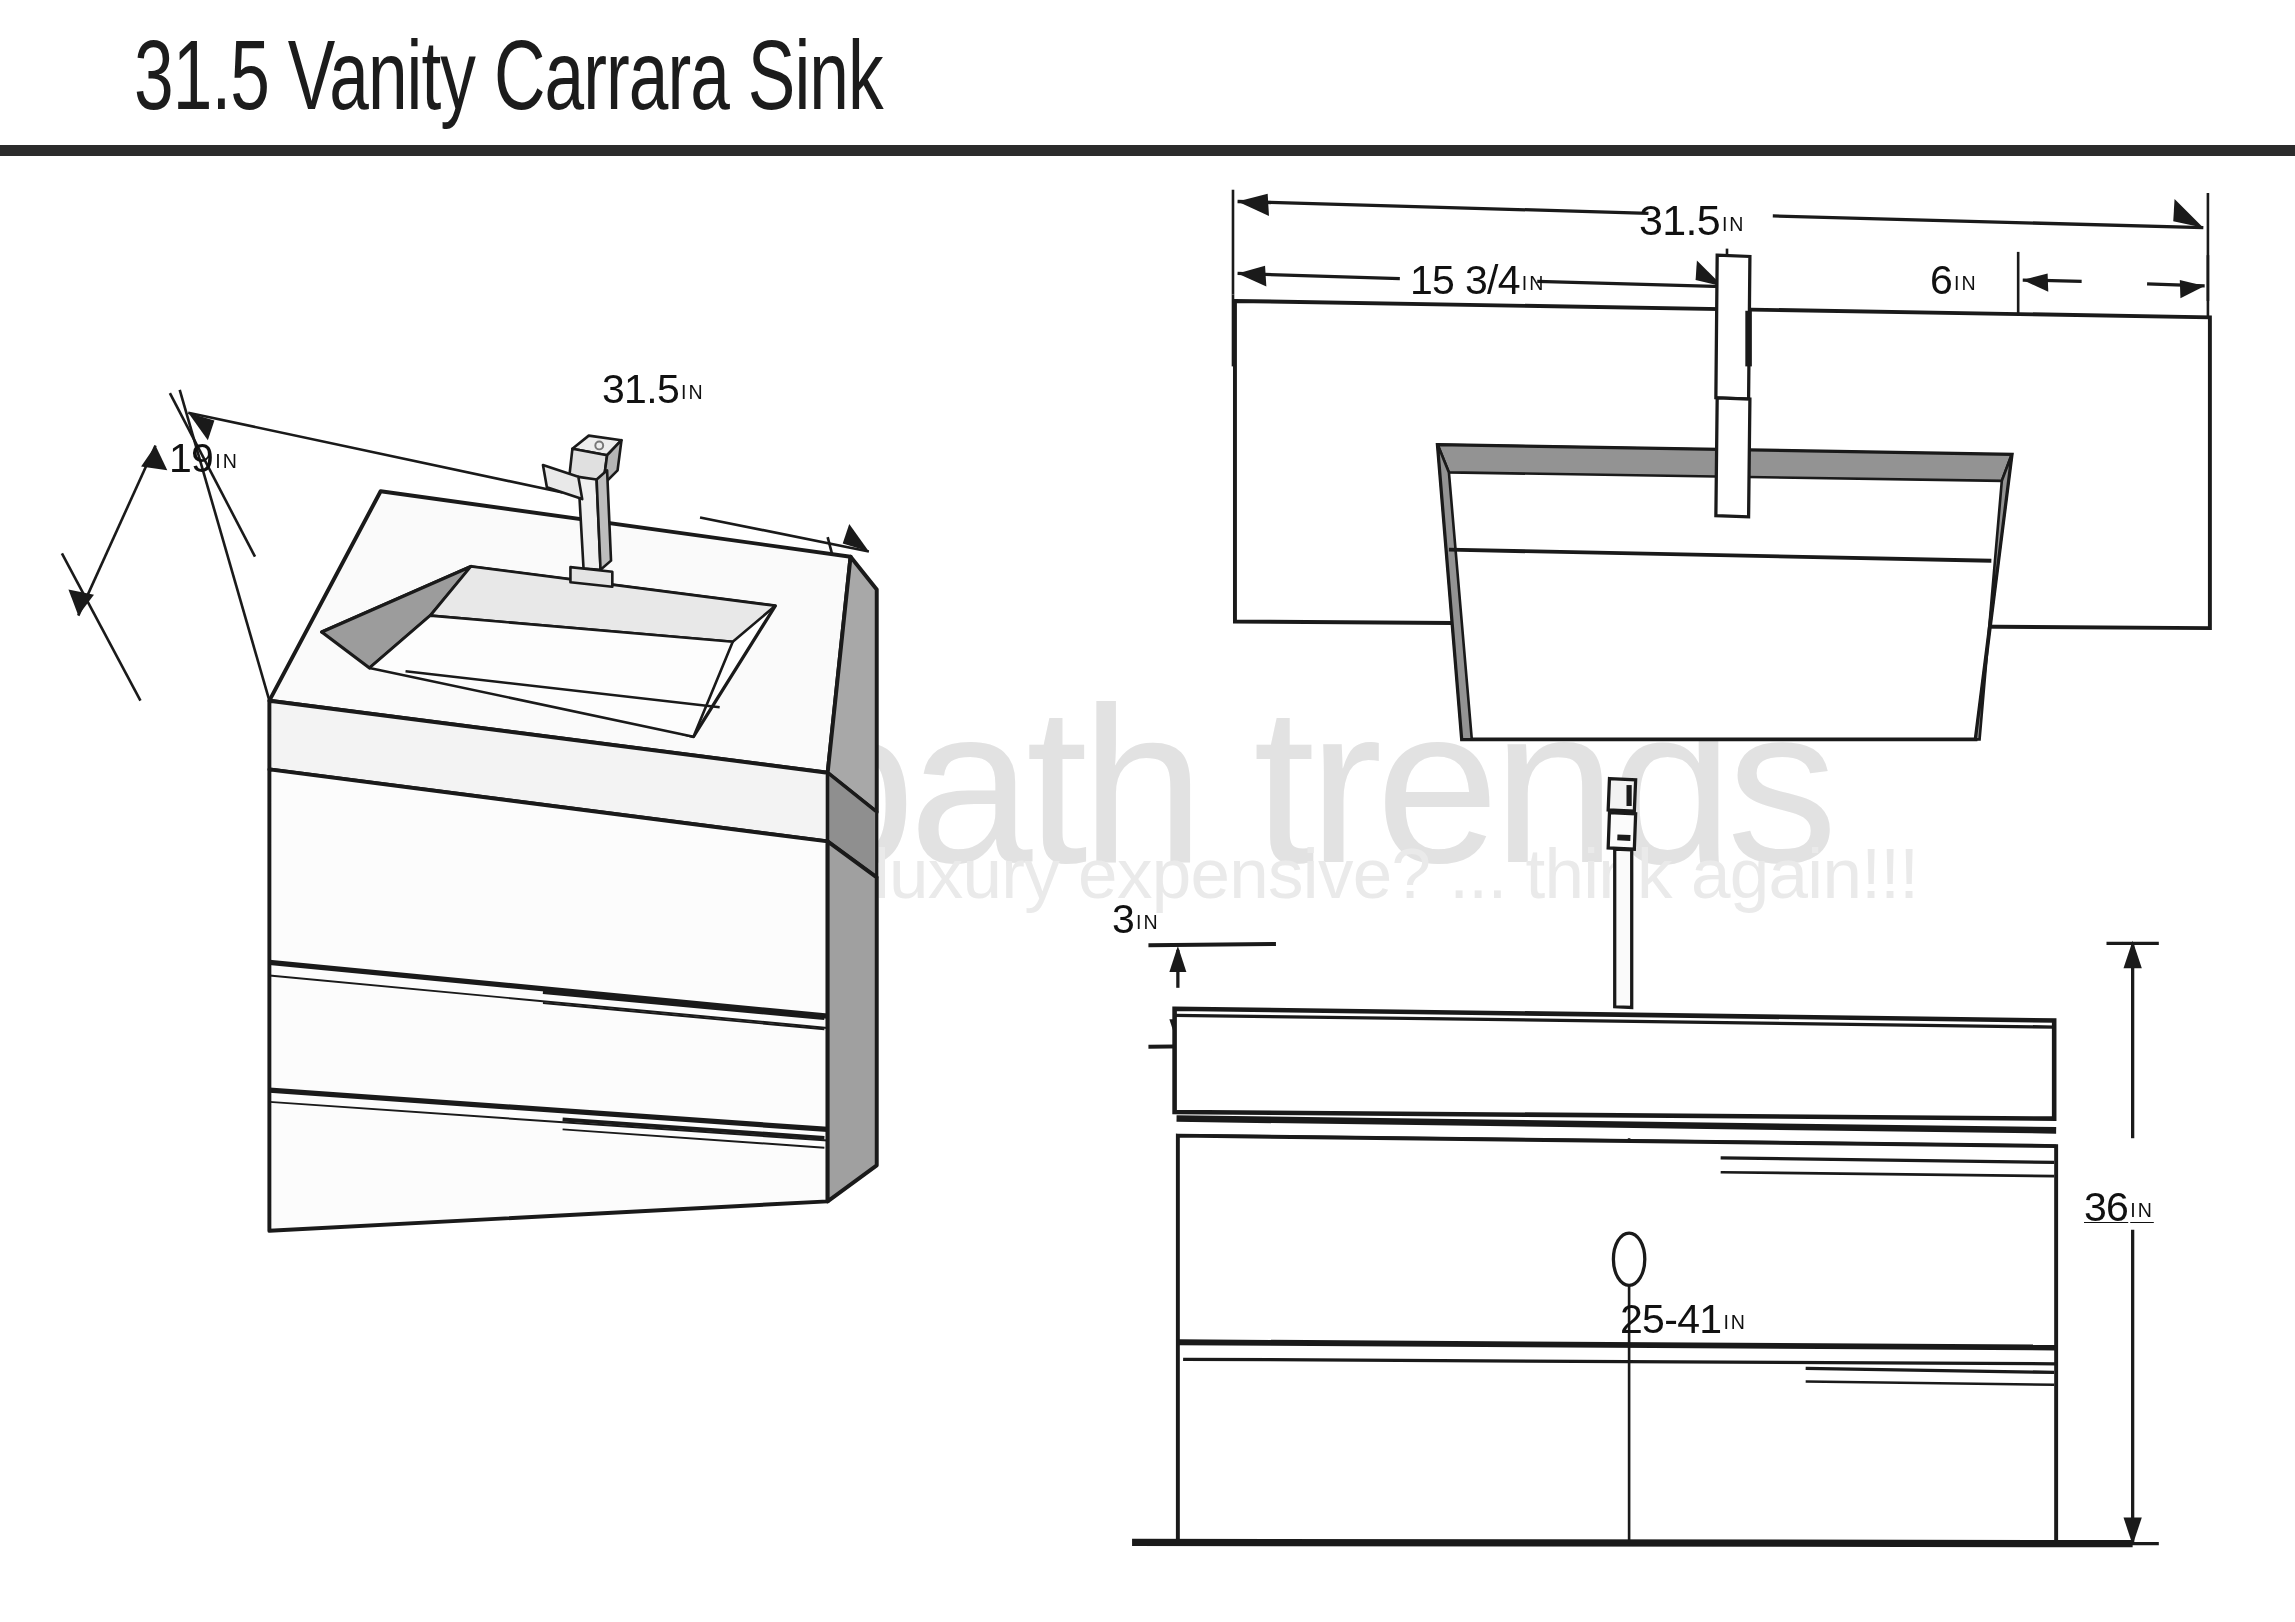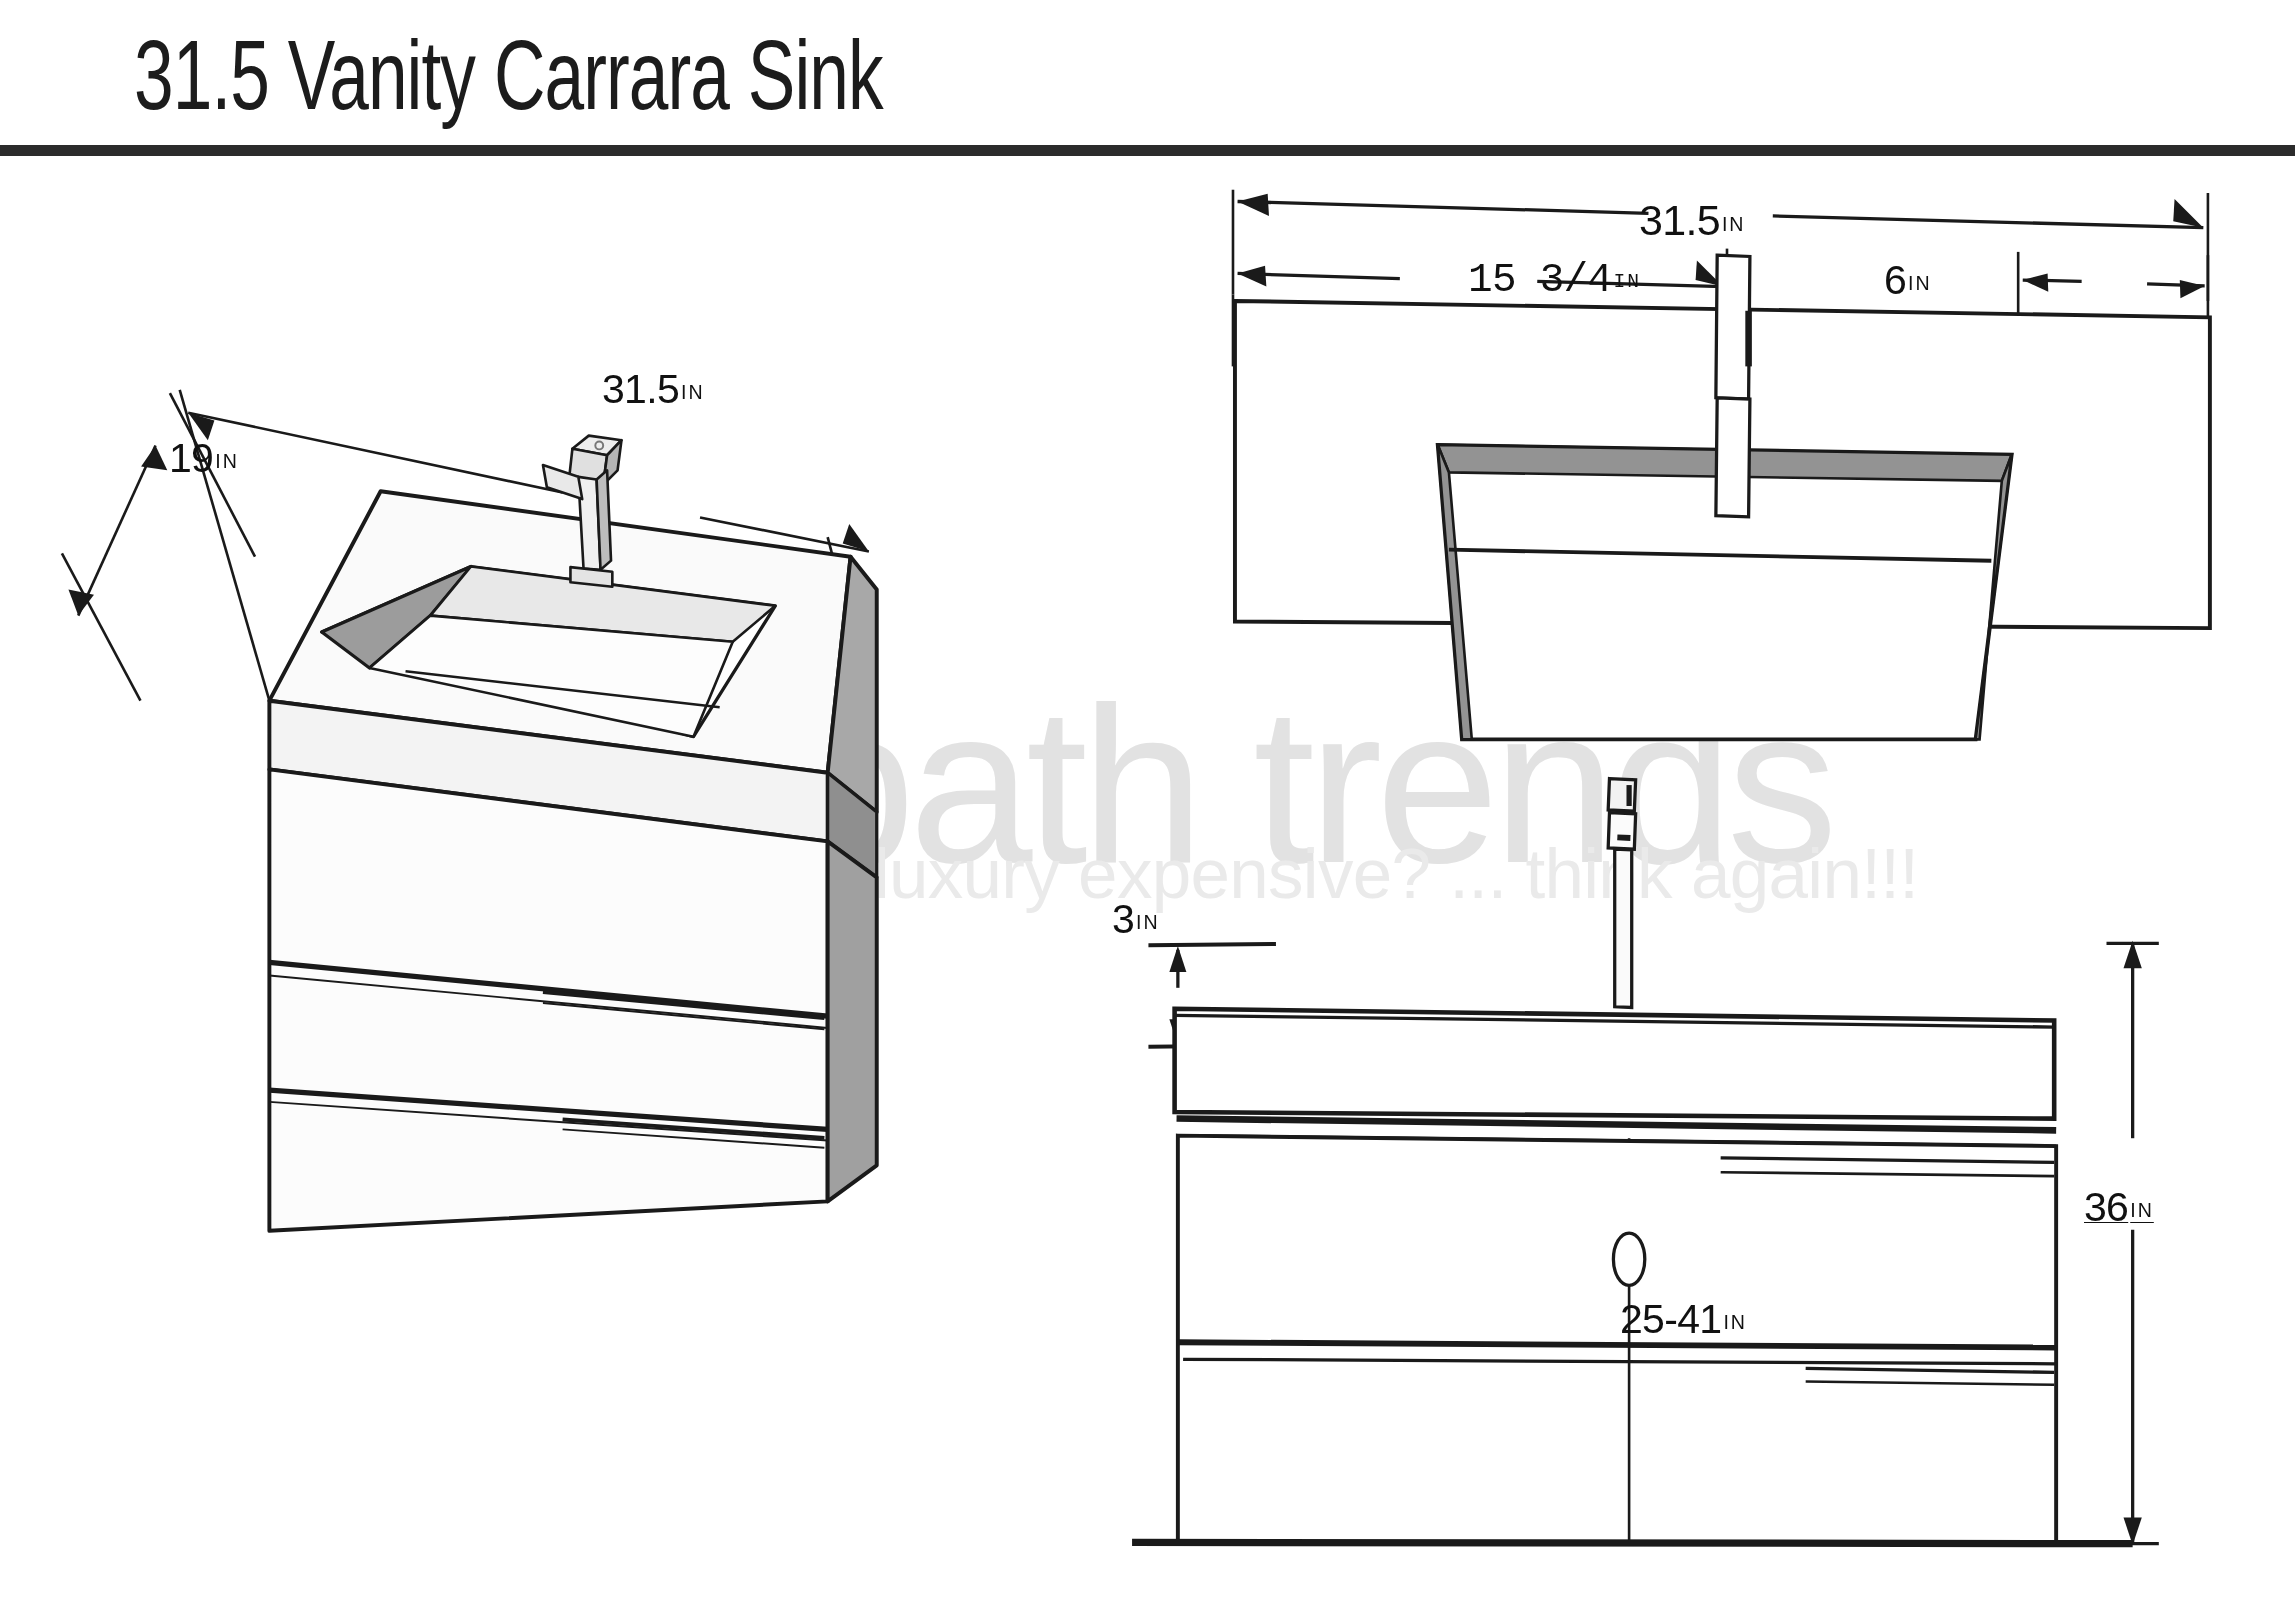--- a/index.html
+++ b/index.html
@@ -39,22 +39,22 @@
   .dim{position:absolute;white-space:nowrap;color:#111;
        font-family:"Liberation Sans","DejaVu Sans",sans-serif;}
   .dim .num{font-size:41px;letter-spacing:-0.7px;text-align:right;}
   .dim .unit{font-size:19.6px;vertical-align:super;letter-spacing:2px;
        margin-left:2px;}
   .dim.big .num{font-size:43px;}
 
   #dim-iso-width{left:602px;top:366px;}
   #dim-iso-depth{left:169px;top:435px;}
   #dim-plan-width{left:1639px;top:196px;}
-  #dim-plan-left{left:1468px;top:257px;font-family:Liberation Mono, monospace;}
-  #dim-plan-right{left:1884px;top:257px;}
+  #dim-plan-left{left:1410px;top:257px;}
+  #dim-plan-right{left:1930px;top:257px;}
   #dim-elev-top{left:1112px;top:896px;}
   #dim-elev-height{left:2084px;top:1184px;text-decoration:underline;}
   #dim-elev-mount{left:1620px;top:1296px;}
 
   
   #footer{position:absolute;left:0;top:1472px;width:2295px;height:151px;}
 </style>
 </head>
 <body>
 

